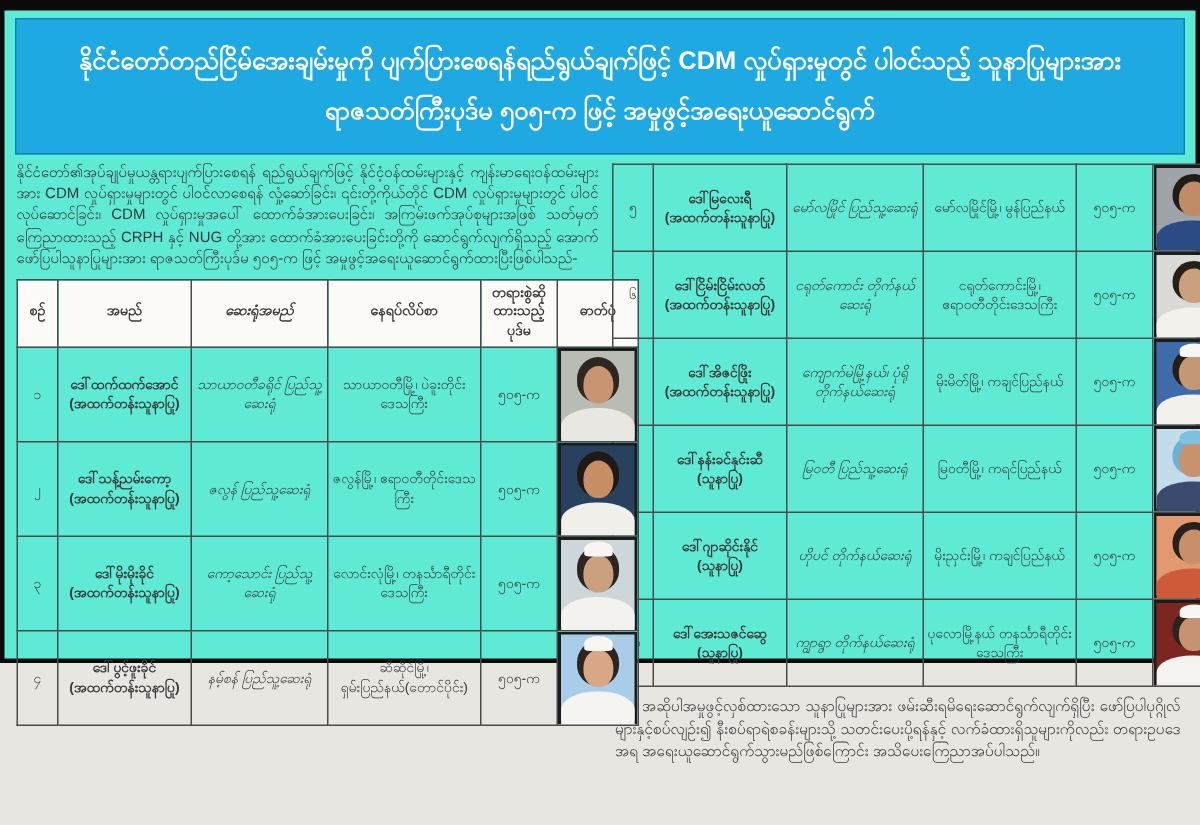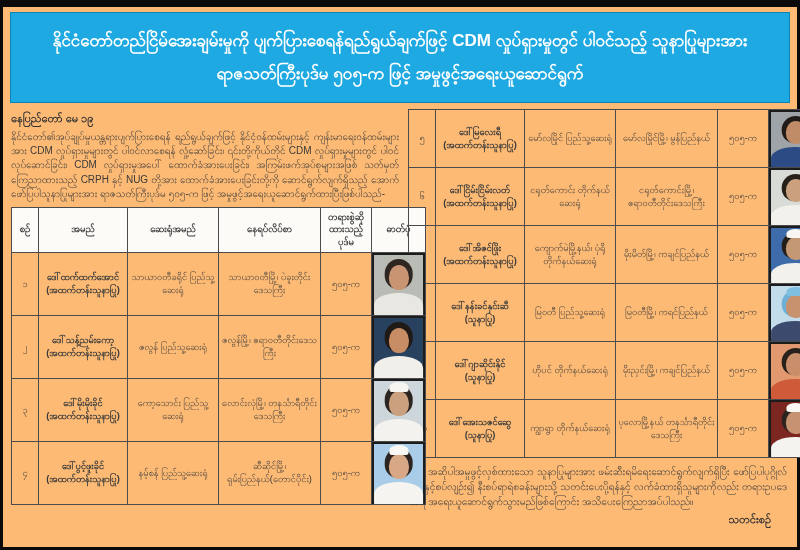--- a/index.html
+++ b/index.html
@@ -1,17 +1,17 @@
 <!DOCTYPE html>
 <html><head>
 <meta charset="utf-8">
 <style>
   html,body{margin:0;padding:0;width:800px;height:550px;overflow:hidden;
     font-family:"Liberation Sans","DejaVu Sans",sans-serif;background:#e8e6e1;}
-  .page{box-sizing:border-box;width:800px;height:550px;background:#fdba74;
+  .page{box-sizing:border-box;width:800px;height:442px;background:#5eead4;
     border:3px solid #0a0a0a;border-top:7px solid #0a0a0a;position:relative;}
   
   .banner{margin:5px 7px 4px 7px;background:#1fa9e2;border:1px solid #0d84b6;
     color:#ffffff;text-align:center;font-weight:bold;font-size:17px;line-height:1.95;
     padding:8px 14px 9px 14px;height:72px;display:flex;align-items:center;justify-content:center;}
   
   .cols{display:flex;gap:9px;padding:2px 8px 0 8px;}
   .col-left{width:388px;flex:0 0 388px;}
   .col-right{width:380px;flex:1;}
   .dateline{font-weight:bold;font-size:11px;color:#333;margin:2px 0 3px 0;}
@@ -19,21 +19,21 @@
   
   table{border-collapse:collapse;width:100%;table-layout:fixed;}
   td,th{border:1px solid #4b4b4b;font-size:9.3px;color:#3a3a3a;text-align:center;
     vertical-align:middle;padding:1px 2px;line-height:1.35;overflow:hidden;}
   th{font-weight:bold;font-size:9.6px;background:#fcfbf8;}
   .t-left th{height:42px;margin-top:27px;}
   .t-left td{height:60px;}
   .t-right td{height:55px;}
   .c-no{width:22px;}
   .c-name{width:84px;font-weight:bold;}
-  .c-hosp{width:86px;}
+  .c-hosp{width:86px;font-style:italic;}
   .c-addr{width:97px;}
   .c-sec{width:46px;}
   .c-photo{width:53px;padding:0;}
   
   .photo{position:relative;width:100%;height:100%;background:var(--pbg,#999);
     overflow:hidden;box-shadow:inset 0 0 0 2px #1c1c1c;}
   .ph-hair{position:absolute;left:50%;top:10%;width:54%;height:48%;
     transform:translateX(-50%);background:var(--phair,#2a2420);border-radius:50% 50% 46% 46%;}
   .ph-head{position:absolute;left:50%;top:19%;width:38%;height:40%;
     transform:translateX(-50%);background:var(--pskin,#c79270);border-radius:50% 50% 46% 46%;}
@@ -51,21 +51,20 @@
 
 <div class="page">
 
   <div class="banner">
     <span>နိုင်ငံတော်တည်ငြိမ်အေးချမ်းမှုကို ပျက်ပြားစေရန်ရည်ရွယ်ချက်ဖြင့် CDM လှုပ်ရှားမှုတွင် ပါဝင်သည့် သူနာပြုများအား ရာဇသတ်ကြီးပုဒ်မ ၅၀၅-က ဖြင့် အမှုဖွင့်အရေးယူဆောင်ရွက်</span>
   </div>
 
   <div class="cols">
 
     <div class="col-left">
-      <div class="dateline">နေပြည်တော် မေ ၁၉</div>
       <div class="intro">နိုင်ငံတော်၏အုပ်ချုပ်မှုယန္တရားပျက်ပြားစေရန် ရည်ရွယ်ချက်ဖြင့် နိုင်ငံ့ဝန်ထမ်းများနှင့် ကျန်းမာရေးဝန်ထမ်းများအား CDM လှုပ်ရှားမှုများတွင် ပါဝင်လာစေရန် လှုံ့ဆော်ခြင်း၊ ၎င်းတို့ကိုယ်တိုင် CDM လှုပ်ရှားမှုများတွင် ပါဝင်လုပ်ဆောင်ခြင်း၊ CDM လှုပ်ရှားမှုအပေါ် ထောက်ခံအားပေးခြင်း၊ အကြမ်းဖက်အုပ်စုများအဖြစ် သတ်မှတ်ကြေညာထားသည့် CRPH နှင့် NUG တို့အား ထောက်ခံအားပေးခြင်းတို့ကို ဆောင်ရွက်လျက်ရှိသည့် အောက်ဖော်ပြပါသူနာပြုများအား ရာဇသတ်ကြီးပုဒ်မ ၅၀၅-က ဖြင့် အမှုဖွင့်အရေးယူဆောင်ရွက်ထားပြီးဖြစ်ပါသည်-</div>
 
       <table class="t-left">
         <tbody>
             <tr>
           <th class="c-no">စဉ်</th>
           <th class="c-name">အမည်</th>
           <th class="c-hosp">ဆေးရုံအမည်</th>
           <th class="c-addr">နေရပ်လိပ်စာ</th>
           <th class="c-sec">တရားစွဲဆိုထားသည့်ပုဒ်မ</th>
@@ -255,17 +254,16 @@
               <div class="ph-head"></div>
               <div class="ph-body"></div>
               <div class="ph-cap"></div>
             </div>
           </td>
         </tr>
       </tbody>
         </table>
 
       <div class="outro">အဆိုပါအမှုဖွင့်လှစ်ထားသော သူနာပြုများအား ဖမ်းဆီးရမိရေးဆောင်ရွက်လျက်ရှိပြီး ဖော်ပြပါပုဂ္ဂိုလ်များနှင့်စပ်လျဉ်း၍ နီးစပ်ရာရဲစခန်းများသို့ သတင်းပေးပို့ရန်နှင့် လက်ခံထားရှိသူများကိုလည်း တရားဥပဒေအရ အရေးယူဆောင်ရွက်သွားမည်ဖြစ်ကြောင်း အသိပေးကြေညာအပ်ပါသည်။</div>
-      <div class="byline">သတင်းစဉ်</div>
     </div>
 
   </div>
 </div>
 
 </body></html>

